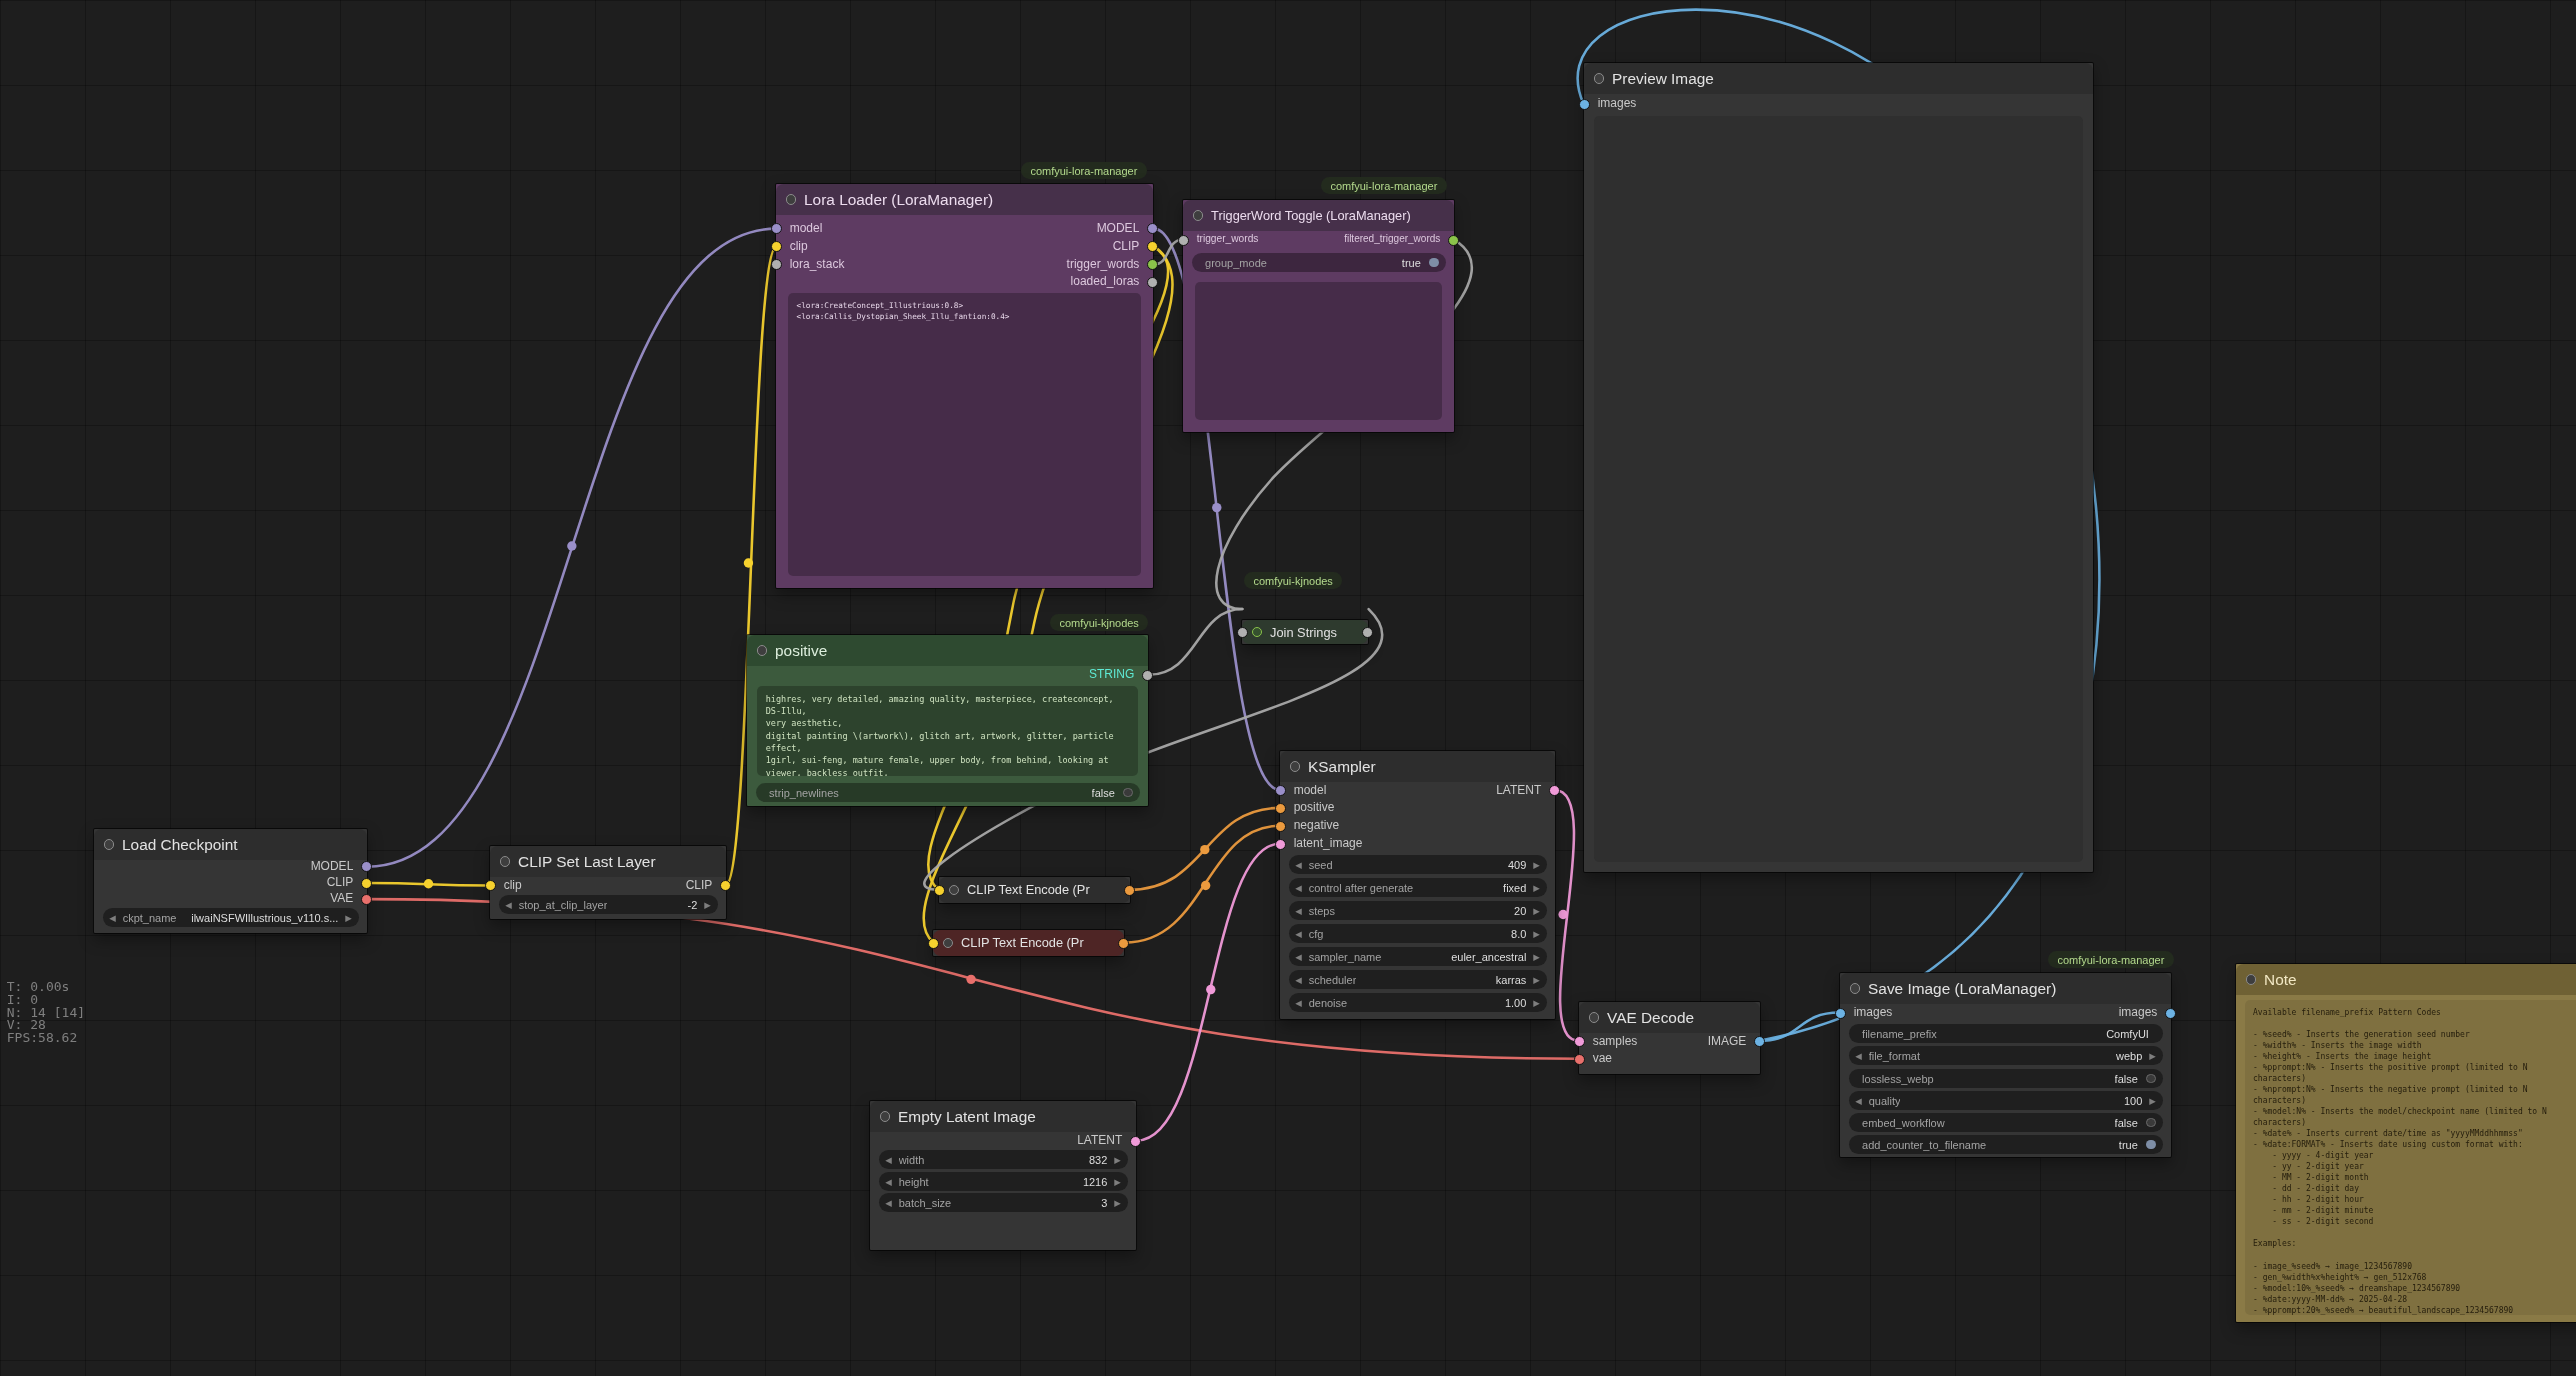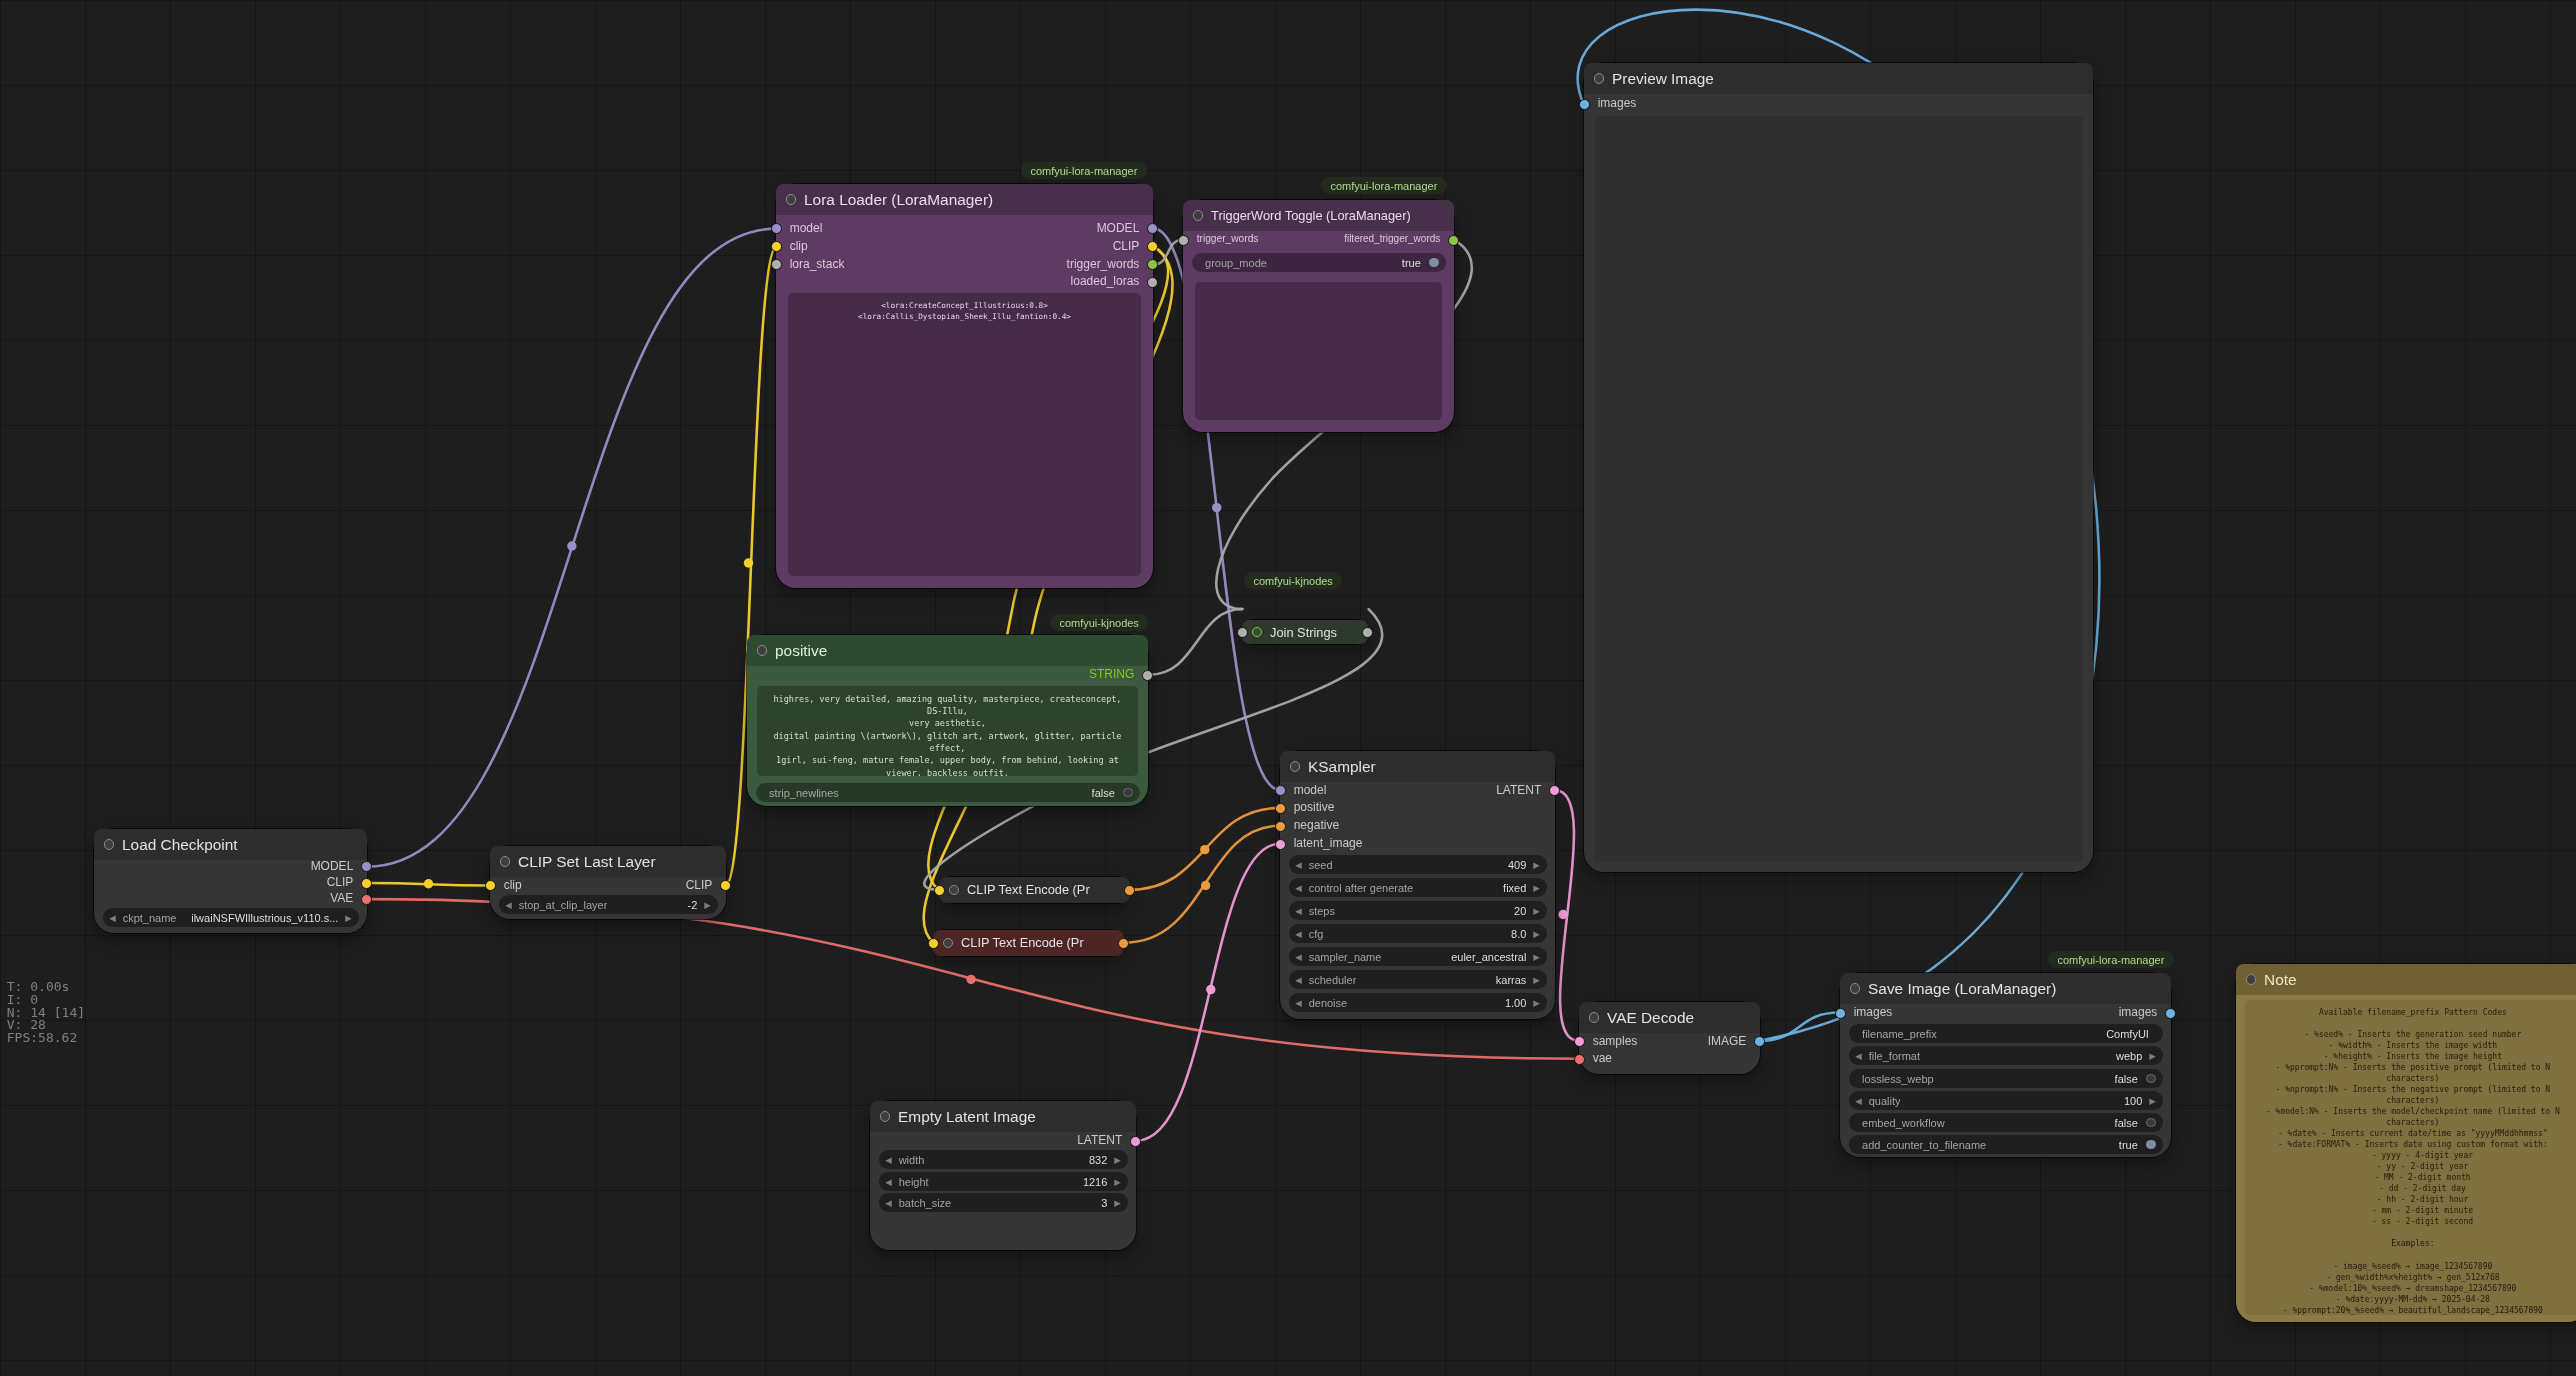--- a/index.html
+++ b/index.html
@@ -8,22 +8,22 @@
                      linear-gradient(90deg, rgba(0,0,0,.25) 0.9px, transparent 0.9px);
     background-size:85px 85px;
     font-family:"Liberation Sans",sans-serif;}
   .wires{position:absolute;left:0;top:0;z-index:1;pointer-events:none;}
   .wires path{fill:none;stroke-width:3;stroke-linecap:round;opacity:.95;}
   .w-model{stroke:#9a8fc9}.w-clip{stroke:#f6d12e}.w-vae{stroke:#e9706c}
   .w-latent{stroke:#f09ad8}.w-image{stroke:#6cb2e3}.w-cond{stroke:#eb9a3e}.w-str{stroke:#a9a9a9}
   .f-model{fill:#9a8fc9}.f-clip{fill:#f6d12e}.f-vae{fill:#e9706c}
   .f-latent{fill:#f09ad8}.f-cond{fill:#eb9a3e}
 
-  .node{position:absolute;z-index:2;background:#353535;border-radius:20px;
-        box-shadow:0 0 0 0.9px rgba(0,0,0,.65), 0 6.8px 15.4px rgba(0,0,0,.35);text-align:center;}
+  .node{position:absolute;z-index:2;background:#353535;border-radius:1px;
+        box-shadow:0 0 0 0.9px rgba(0,0,0,.65), 0 6.8px 15.4px rgba(0,0,0,.35);}
   .ntitle{height:31px;display:flex;align-items:center;gap:7.7px;padding:0 10.2px;
         background:#2d2d2d;border-radius:7.7px 7.7px 0 0;color:#e2e2e2;font-size:15.4px;box-sizing:border-box;}
   .collapsed{height:24px;}
   .collapsed .ntitle{height:24px;border-radius:7.7px;font-size:12.8px;}
   .ncirc{width:10.2px;height:10.2px;border-radius:50%;background:#3e3e3e;border:1.7px solid #8b8b8b;box-sizing:border-box;flex:0 0 auto;}
   .ttext{white-space:nowrap;overflow:hidden;text-overflow:ellipsis;}
 
   .purple{background:#5e3b62}.purple .ntitle{background:#46304a;color:#ecdcee}
   .green{background:#3c5a3d}.green .ntitle{background:#2e4a30;color:#ddeedd}
   .note{background:#8a7a46}.note .ntitle{background:#6f6134;color:#f2e8c4}
@@ -32,21 +32,21 @@
   .greentitle .ncirc{border-color:#8bc34a;background:#35502f}
 
   .pdot{position:absolute;width:11px;height:11px;border-radius:50%;box-sizing:border-box;
         border:1.7px solid #141414;z-index:3;}
   .pdot.in{left:-5.1px}.pdot.out{right:-5.1px}
   .d-model{background:#9a8fc9}.d-clip{background:#f6d12e}.d-vae{background:#e9706c}
   .d-latent{background:#f09ad8}.d-image{background:#6cb2e3}.d-cond{background:#eb9a3e}
   .d-str{background:#b0b0b0}.d-green{background:#8bc34a}
   .plabel{position:absolute;font-size:12px;line-height:14.5px;color:#c9c9c9;white-space:nowrap;}
   .plabel.in{left:13.7px}.plabel.out{right:13.7px}
-  .purple .plabel{color:#ddc9de}.green .plabel{color:#84cc16}
+  .purple .plabel{color:#ddc9de}.green .plabel{color:#5eead4}
 
   .wrow{position:absolute;left:8.5px;right:8.5px;height:19px;background:#1f1f1f;border-radius:9.4px;
         display:flex;align-items:center;padding:0 6.8px;box-sizing:border-box;font-size:11px;color:#bdbdbd;}
   .purple .wrow,.green .wrow{background:rgba(0,0,0,.35)}
   .arr{color:#7e7e7e;font-size:8.5px;flex:0 0 auto;}
   .wl{margin:0 6.8px;color:#a3a3a3;white-space:nowrap;overflow:hidden;text-overflow:ellipsis;}
   .wv{margin-left:auto;margin-right:6.8px;color:#dedede;white-space:nowrap;overflow:hidden;text-overflow:ellipsis;}
   .tdot{width:9.4px;height:9.4px;border-radius:50%;margin-left:1.7px;flex:0 0 auto;box-sizing:border-box;}
   .tdot.on{background:#7e8ea6}.tdot.off{background:#3a3a3a;border:0.9px solid #6a6a6a}
 

